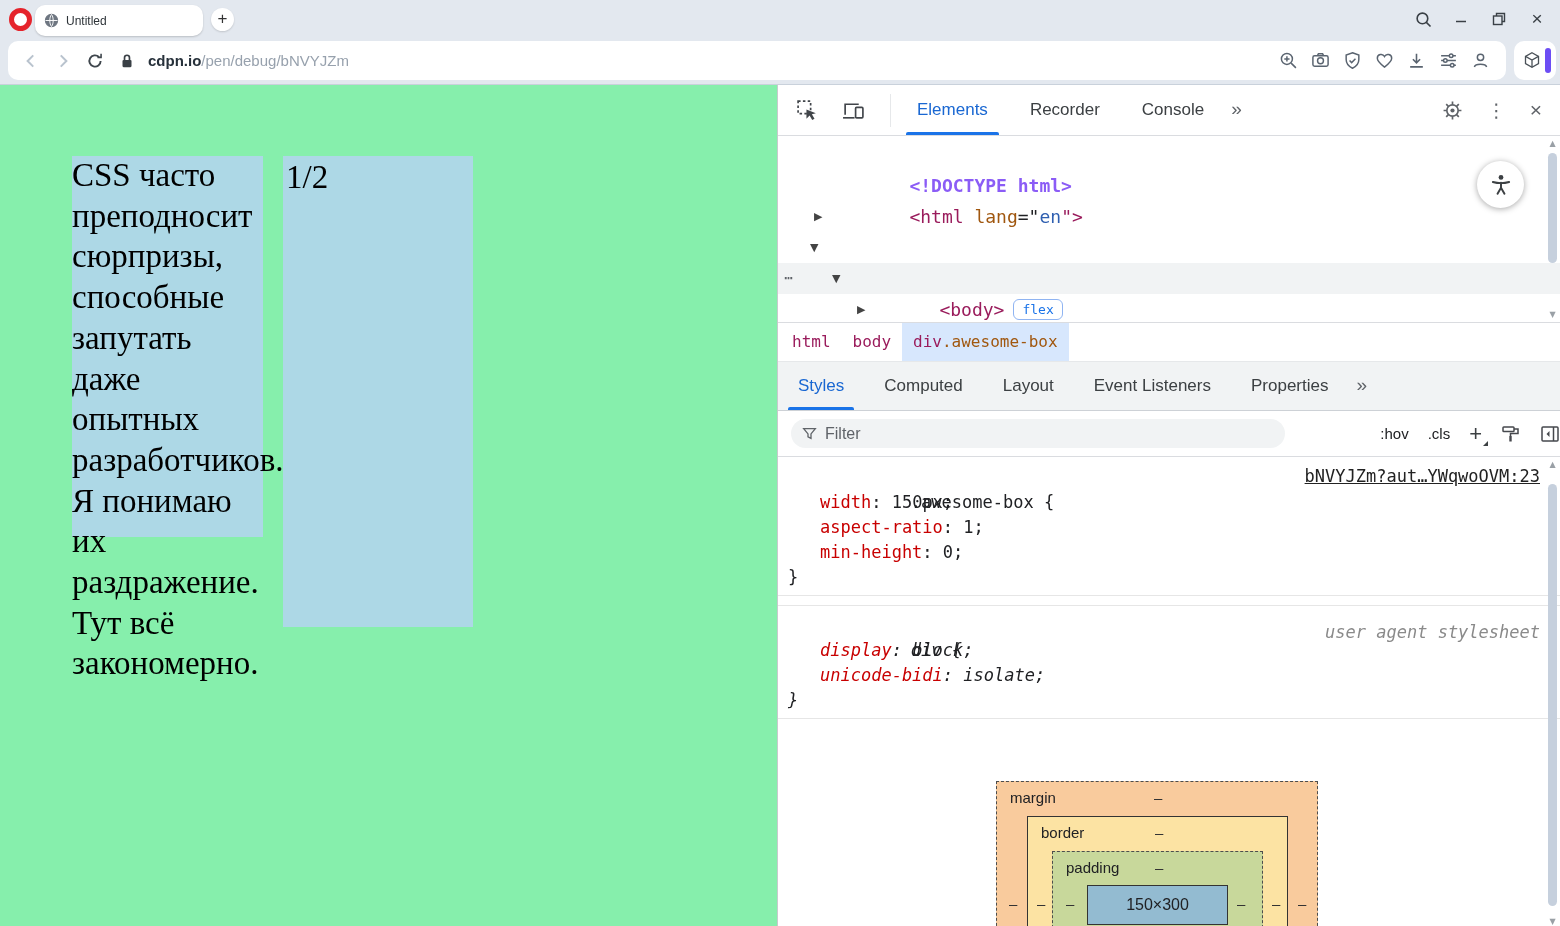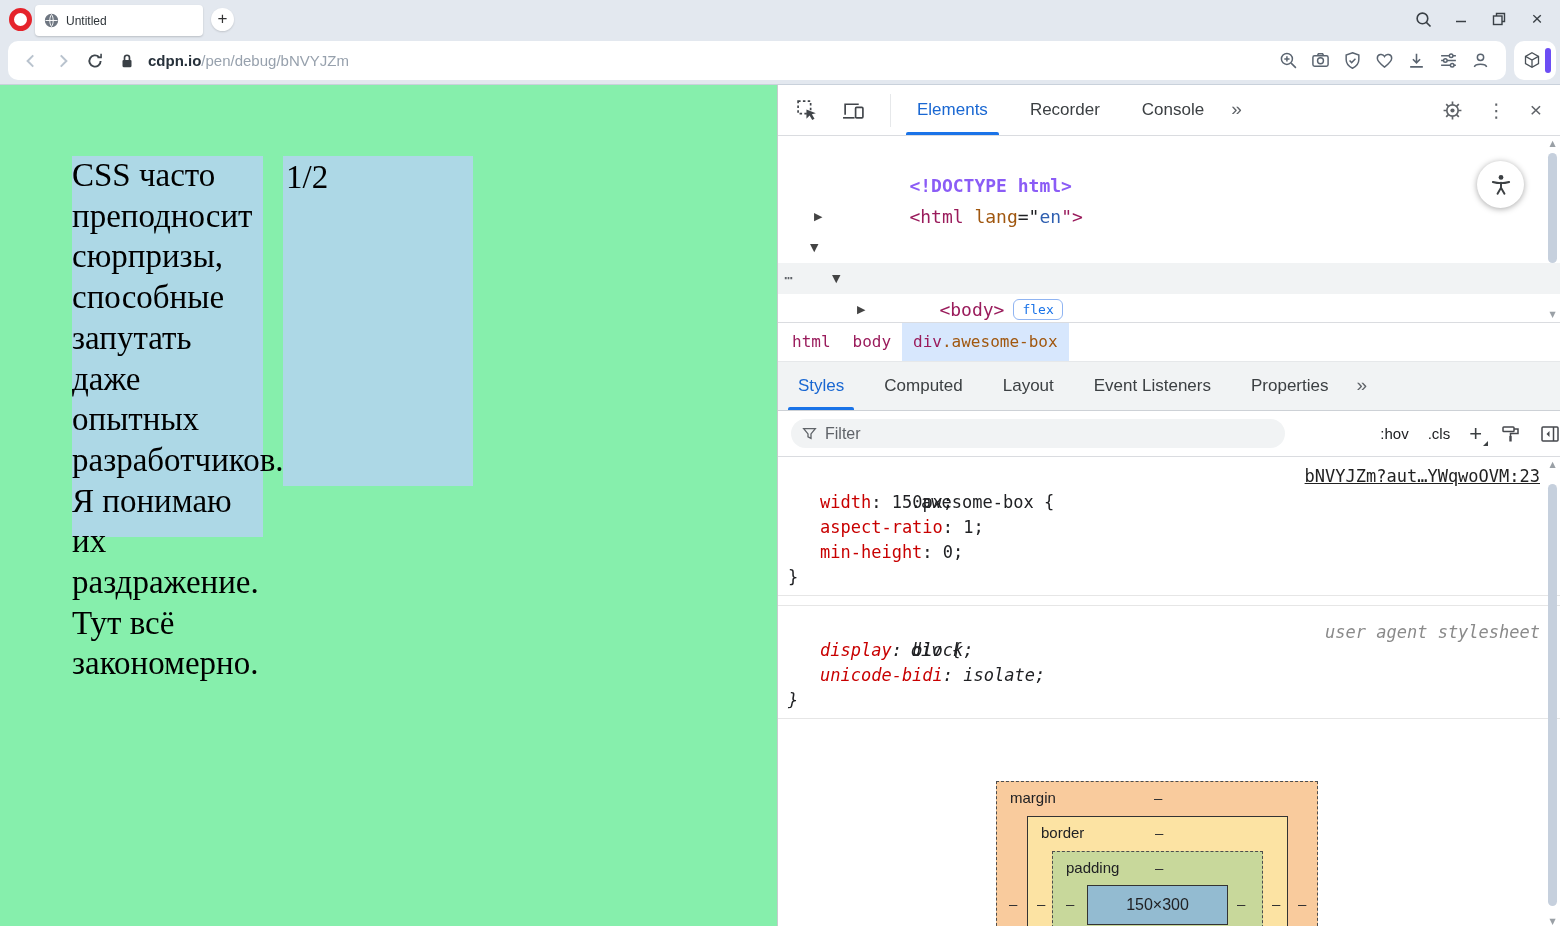--- a/index.html
+++ b/index.html
@@ -5,21 +5,21 @@
   * { margin:0; padding:0; box-sizing:border-box; }
   html,body { width:1560px; height:926px; overflow:hidden; background:#E3E8EF; }
   .window { position:relative; width:1560px; height:926px; background:#E3E8EF;
             font-family:"Liberation Sans", sans-serif; color:#202124; }
 
   
   .titlebar { position:absolute; left:0; top:0; width:100%; height:38px; }
   .opera-logo { position:absolute; left:9px; top:8px; width:23px; height:23px;
                 border:5px solid #E5232B; border-radius:50%; background:#fff; }
   .tab { position:absolute; left:35px; top:5px; width:168px; height:31px; background:#fff;
-         border-radius:4px; box-shadow:0 1px 2px rgba(0,0,0,.18);
+         border-radius:10px; box-shadow:0 1px 2px rgba(0,0,0,.18);
          display:flex; align-items:center; gap:7px; padding-left:9px; }
   .tab-title { font-size:12px; color:#2D3338; }
   .newtab-btn { position:absolute; left:211px; top:8px; width:23px; height:23px; border-radius:50%;
                 background:#fff; box-shadow:0 1px 2px rgba(0,0,0,.15); color:#333;
                 font-size:17px; line-height:21px; text-align:center; }
   .win-controls { position:absolute; right:0; top:0; height:38px; display:flex; align-items:center; gap:20px; padding-right:14px; color:#3A4046; }
   .win-controls .wc { width:18px; height:18px; display:flex; align-items:center; justify-content:center; }
   .wc-close { font-size:19px; line-height:18px; }
 
   
@@ -37,21 +37,21 @@
   .cube-ic { position:absolute; left:9px; top:10px; width:18px; height:18px; color:#4A5158; }
   .purple-bar { position:absolute; left:31px; top:7px; width:6px; height:25px; border-radius:3px; background:#6C4DF4; }
 
   
   .content { position:absolute; left:0; top:84px; width:1560px; height:842px; background:#fff;
              border-top:1px solid #C9D1DB; display:flex; }
   .page { position:relative; width:777px; height:100%; background:#86efac; overflow:hidden; }
   .page-box1 { position:absolute; left:72px; top:71px; width:191px; height:381px; background:#ADD8E6; z-index:0; }
   .page-text { position:absolute; left:72px; top:70px; width:270px; z-index:1;
                font-family:"Liberation Serif", serif; font-size:33px; line-height:40.7px; color:#000; white-space:nowrap; }
-  .page-box2 { position:absolute; left:283px; top:71px; width:190px; height:330px; background:#ADD8E6; z-index:2;
+  .page-box2 { position:absolute; left:283px; top:71px; width:190px; height:471px; background:#ADD8E6; z-index:2;
                font-family:"Liberation Serif", serif; font-size:33px; line-height:40.7px; color:#000; padding:1px 0 0 3px; }
 
   
   .devtools { position:relative; flex:1; height:100%; background:#fff; border-left:1px solid #C6CACD; }
 
   .dt-header { position:relative; height:51px; border-bottom:1px solid #DADCE0; }
   .dt-ic { position:absolute; top:14px; width:23px; height:23px; color:#41454A; }
   .dt-ic.inspect { left:18px; }
   .dt-ic.device { left:64px; }
   .dt-vsep { position:absolute; left:112px; top:9px; width:1px; height:33px; background:#E6E8EA; }

